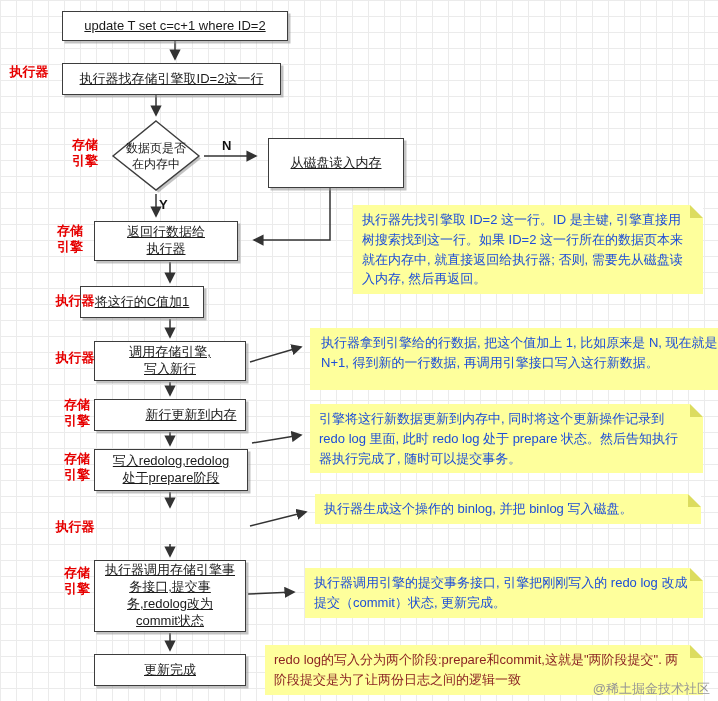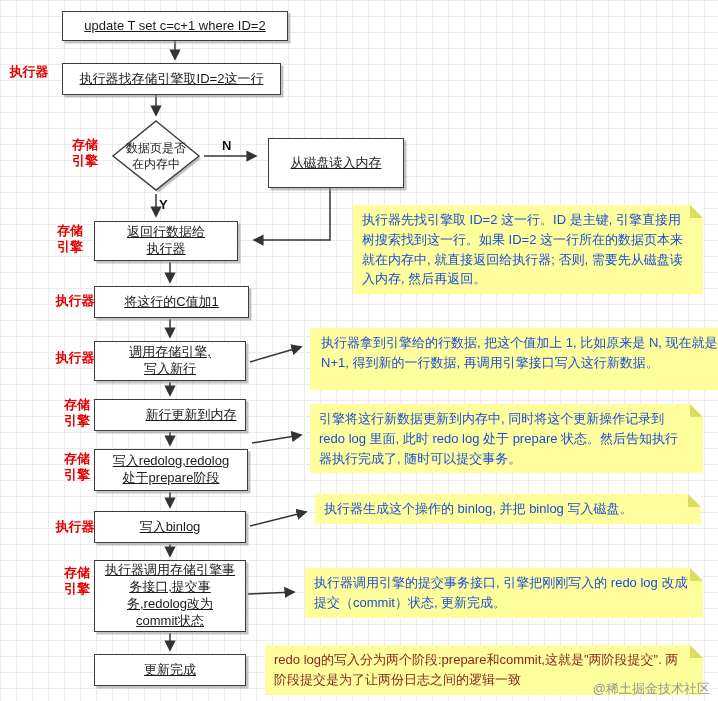--- a/index.html
+++ b/index.html
@@ -17,21 +17,21 @@
     position:absolute;background:#fff;border:1.4px solid #3d3d3d;
     box-shadow:2.5px 2.5px 0 rgba(145,145,145,.55);
     display:flex;align-items:center;justify-content:center;text-align:center;
     font-size:13px;color:#1a1a1a;box-sizing:border-box;padding:2px 6px;
     line-height:1.3;z-index:2;white-space:pre-line;text-decoration:underline;
   }
   .b-sql{left:62px;top:11px;width:226px;height:30px;}
   .b-fetch{left:62px;top:63px;width:219px;height:32px;}
   .b-disk{left:268px;top:138px;width:136px;height:50px;}
   .b-return{left:94px;top:221px;width:144px;height:40px;}
-  .b-inc{left:94px;top:286px;width:155px;height:32px;}
+  .b-inc{left:80px;top:286px;width:124px;height:32px;}
   .b-call{left:94px;top:341px;width:152px;height:40px;}
   .b-mem{left:94px;top:399px;width:152px;height:32px;padding-left:48px;}
   .b-redo{left:94px;top:449px;width:154px;height:42px;}
   .b-binlog{left:94px;top:511px;width:152px;height:32px;}
   .b-commit{left:94px;top:560px;width:152px;height:72px;}
   .b-done{left:94px;top:654px;width:152px;height:32px;}
 
   .diamond{position:absolute;left:110px;top:119px;width:92px;height:74px;z-index:2;}
   .diamond svg{position:absolute;left:0;top:0;}
   .dtext{position:absolute;left:0;top:0;right:0;bottom:0;display:flex;align-items:center;justify-content:center;
@@ -115,21 +115,20 @@
 
   <div class="pbox b-disk">从磁盘读入内存</div>
   <div class="pbox b-return">返回行数据给
 执行器</div>
   <div class="pbox b-inc">将这行的C值加1</div>
   <div class="pbox b-call">调用存储引擎,
 写入新行</div>
   <div class="pbox b-mem">新行更新到内存</div>
   <div class="pbox b-redo">写入redolog,redolog
 处于prepare阶段</div>
-  <div class="pbox b-binlog">写入binlog</div>
   <div class="pbox b-commit">执行器调用存储引擎事
 务接口,提交事
 务,redolog改为
 commit状态</div>
   <div class="pbox b-done">更新完成</div>
 
   <div class="branch bn">N</div>
   <div class="branch by">Y</div>
 
   <div class="rlabel l1">执行器</div>

